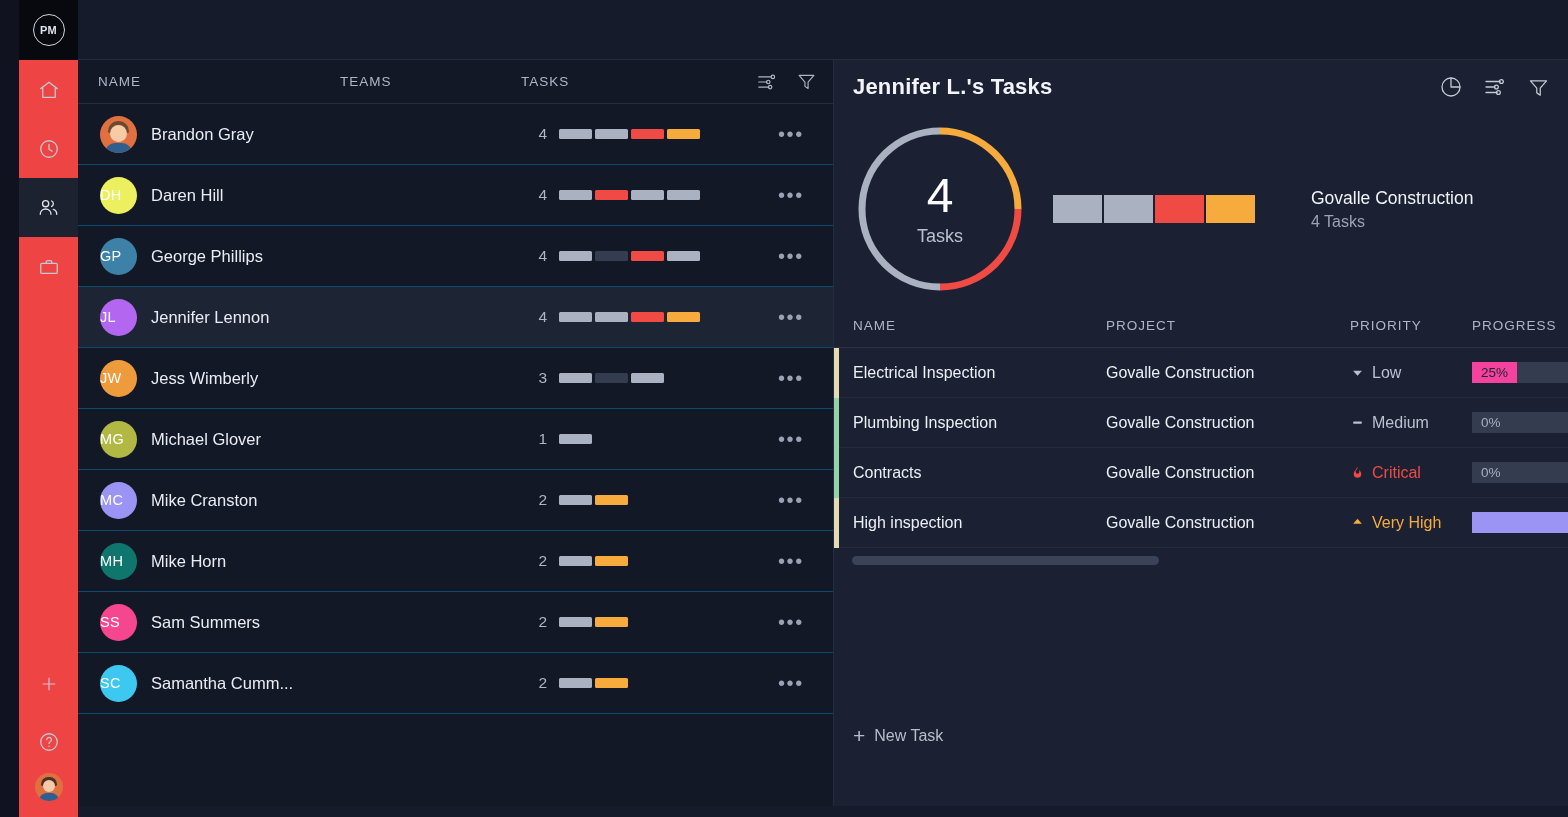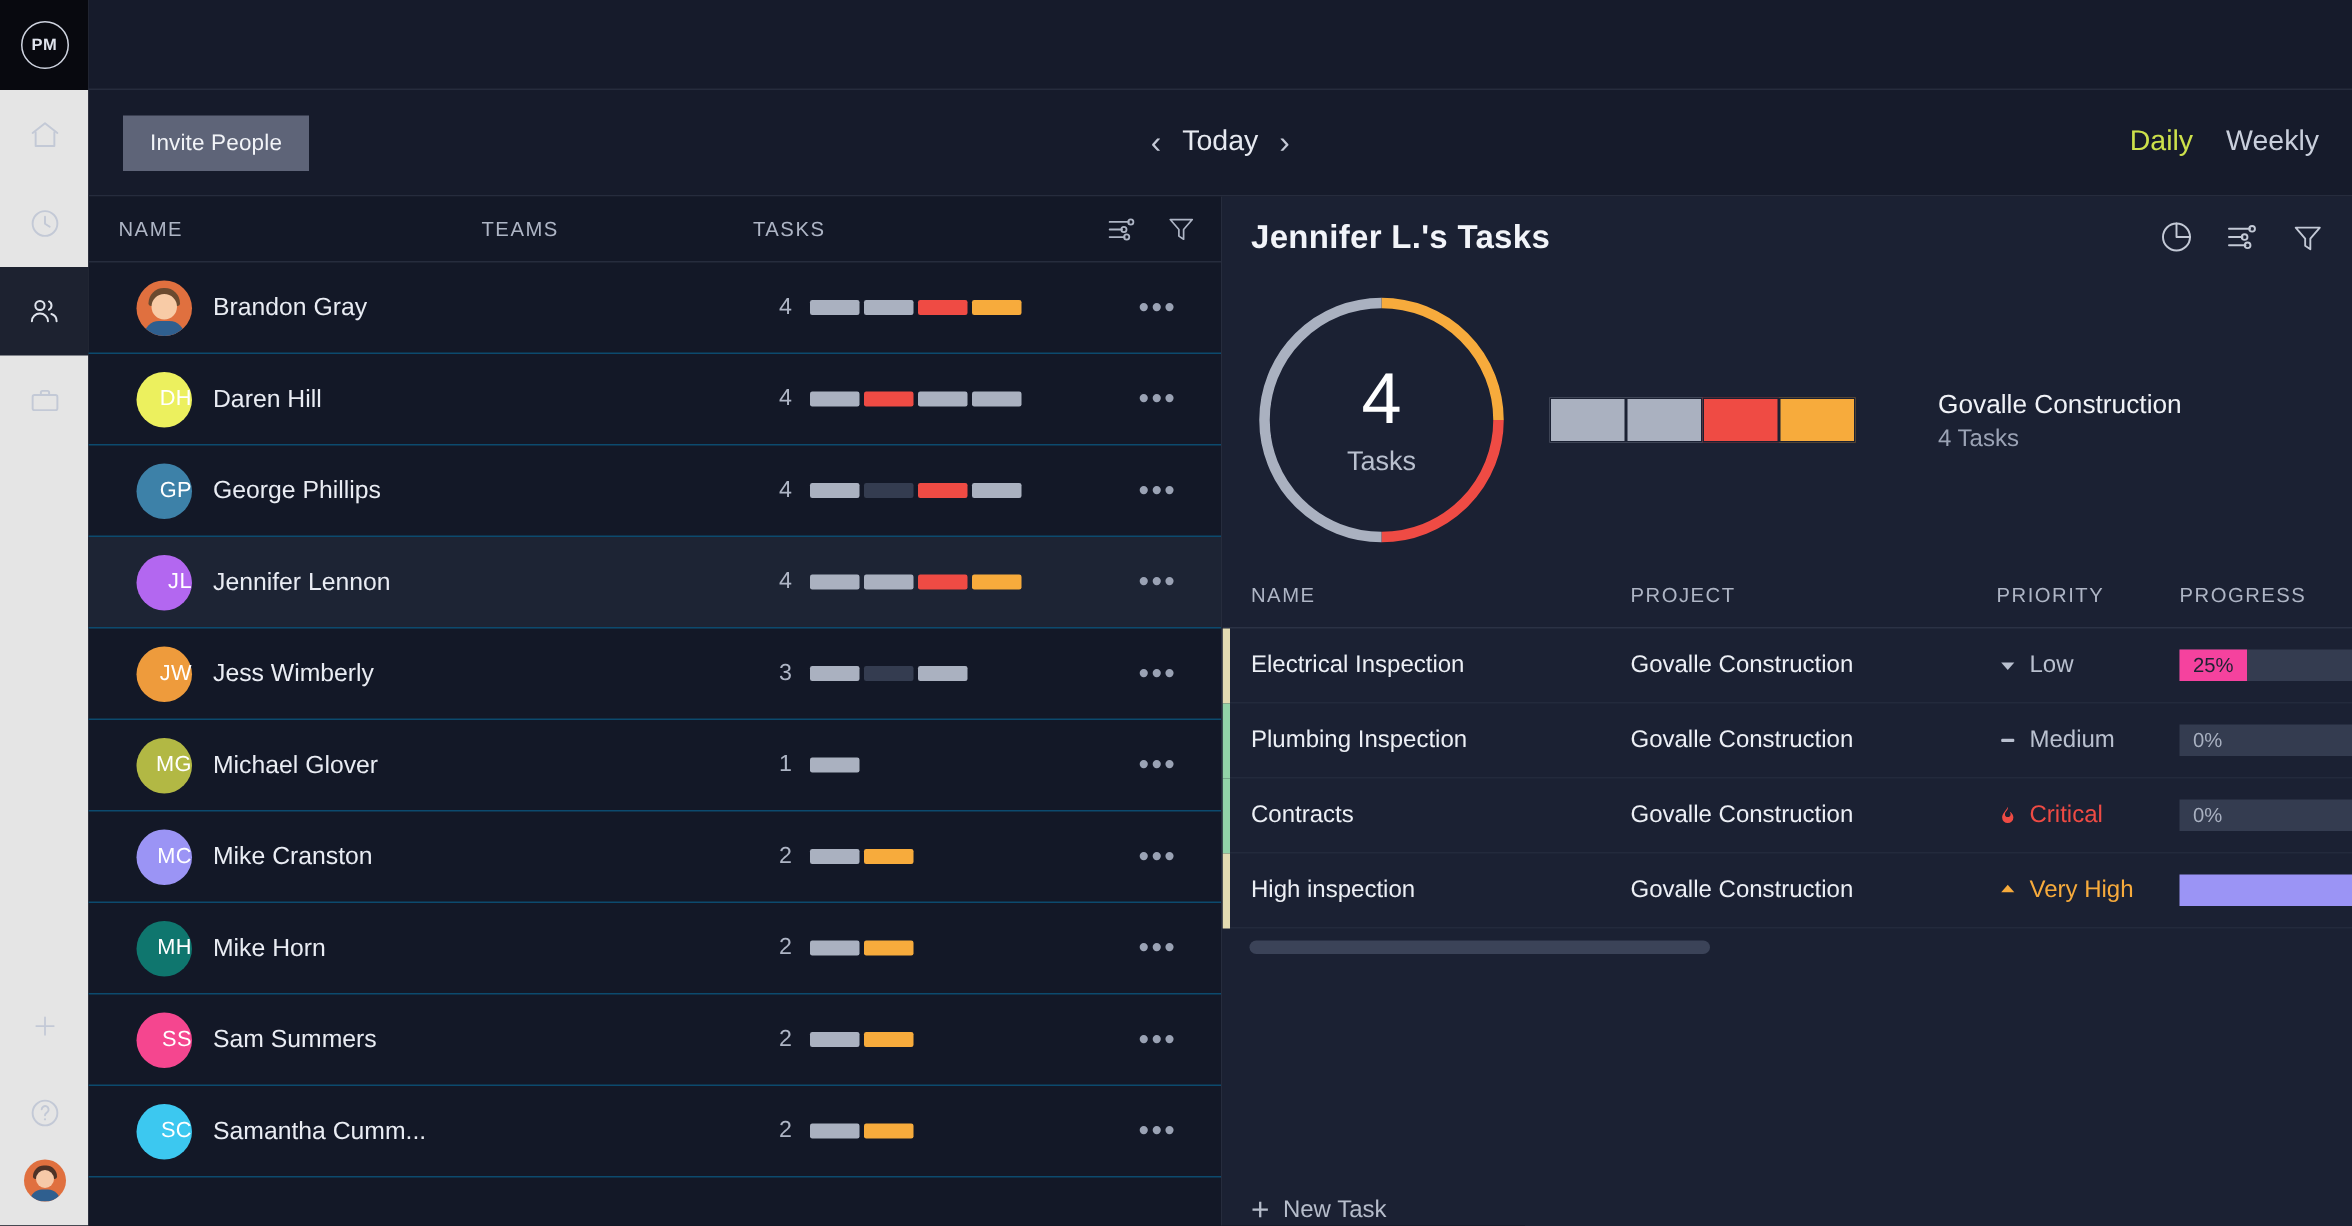--- a/index.html
+++ b/index.html
@@ -8,24 +8,25 @@
     background: #10131f;
     font-family: "Liberation Sans", sans-serif;
     overflow: hidden;
     -webkit-font-smoothing: antialiased;
   }
   .app { position: relative; width: 1568px; height: 817px; display: flex; }
 
   
   .sidebar {
     width: 59px; height: 817px;
-    background: #e5e5e5;
+    background: #ef4444;
     display: flex; flex-direction: column; align-items: center;
     flex: 0 0 59px;
     position: relative;
+    margin-left: 19px;
   }
   .logo-wrap {
     height: 60px; width: 59px;
     display: flex; align-items: center; justify-content: center;
     background: #08090f;
   }
   .logo-circle {
     width: 32px; height: 32px; border-radius: 50%;
     border: 1.6px solid #cfd4e0;
     display: flex; align-items: center; justify-content: center;
@@ -127,22 +128,22 @@
   .head-icons span { cursor: pointer; display: flex; }
 
   .person-row {
     height: 61px; display: flex; align-items: center;
     border-bottom: 1px solid #0c4a6e;
     position: relative; cursor: pointer;
   }
   .person-row.selected { background: #1d2434; }
   .avatar {
     width: 37px; height: 37px; border-radius: 50%;
-    margin-left: 32px;
-    display: flex; align-items: center; justify-content: flex-end;
+    margin-left: 22px;
+    display: flex; align-items: center; justify-content: flex-start;
     font-size: 14.5px; color: #ffffff; font-weight: 400; letter-spacing: .3px;
     flex: 0 0 37px;
   }
   .avatar.photo { position: relative; overflow: hidden; background: #e0703f; }
   .avatar.photo .hair { position:absolute; left:8px; top:5px; width:21px; height:12px;
     background:#6b4a2f; border-radius:11px 11px 2px 2px; }
   .avatar.photo .face { position:absolute; left:10px; top:9px; width:17px; height:17px;
     background:#f8cba6; border-radius:50%; }
   .avatar.photo .body { position:absolute; left:5px; bottom:0; width:27px; height:10px;
     background:#2f5f8f; border-radius:10px 10px 0 0; }
@@ -297,32 +298,20 @@
         <span class="hair"></span>
         <span class="face"></span>
         <span class="body"></span>
       </div>
     </div>
   </div>
 
   <div class="main">
     <div class="topbar"></div>
 
-    <div class="topbar-row">
-      <button class="invite-btn">Invite People</button>
-      <div class="date-nav">
-        <span class="chev">‹</span>
-        <span class="date-label">Today</span>
-        <span class="chev">›</span>
-      </div>
-      <div class="period-toggle">
-        <span class="opt active">Daily</span>
-        <span class="opt">Weekly</span>
-      </div>
-    </div>
 
     <div class="content">
 
       <div class="people-panel">
         <div class="people-head">
           <span class="col-name">NAME</span>
           <span class="col-teams">TEAMS</span>
           <span class="col-tasks">TASKS</span>
           <div class="head-icons">
             <span>

